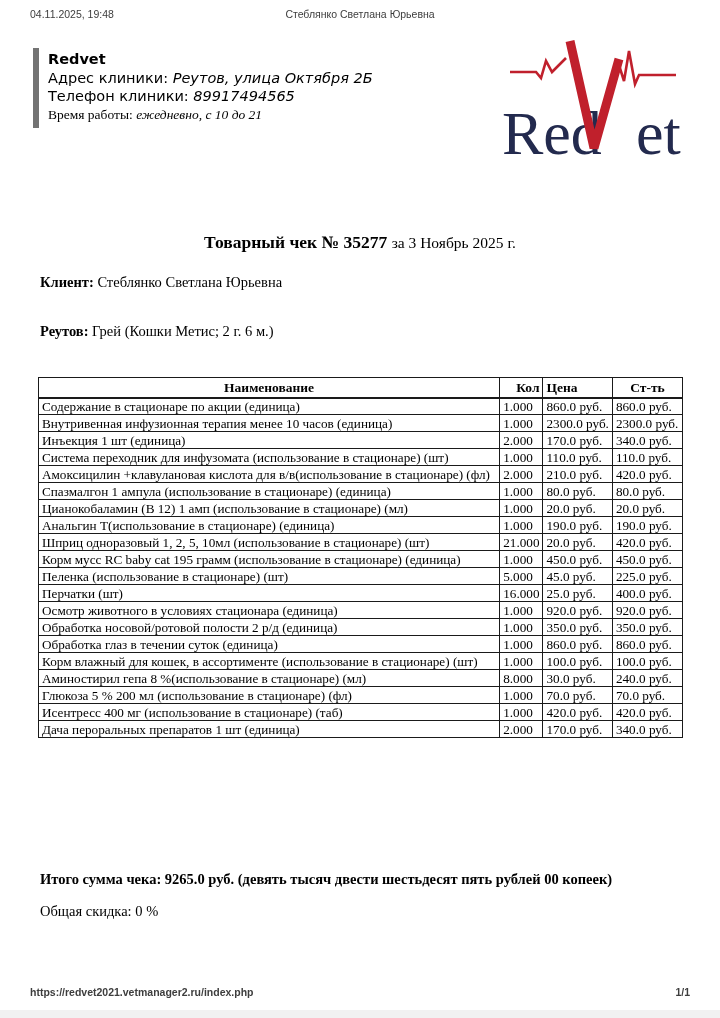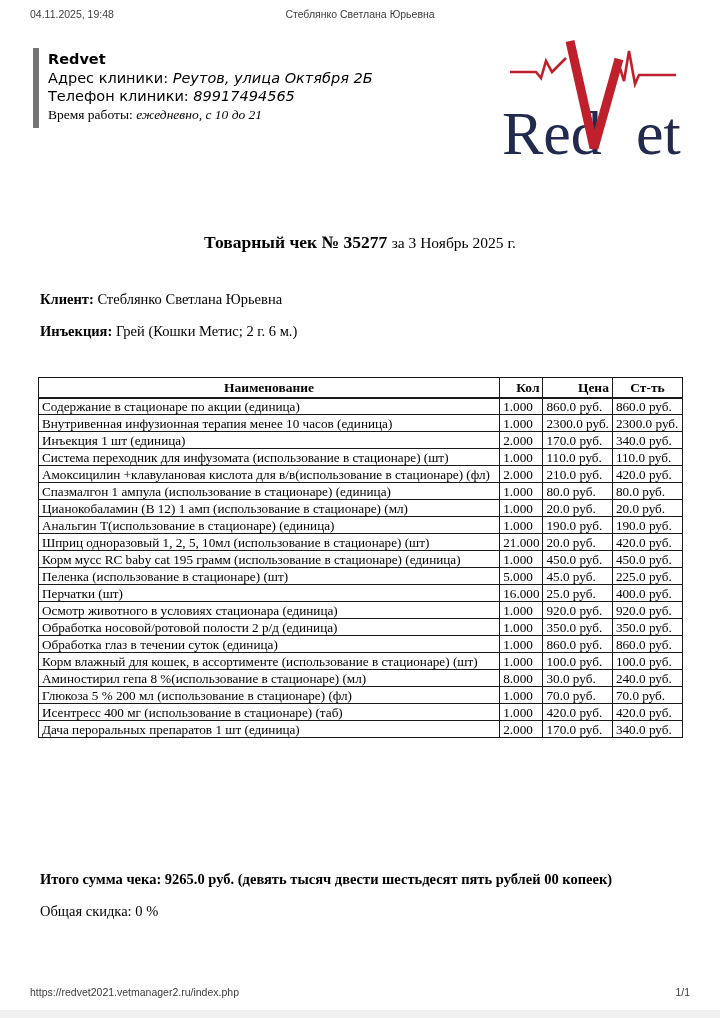--- a/index.html
+++ b/index.html
@@ -19,21 +19,21 @@
     display: flex; justify-content: space-between; align-items: flex-start;
     font-family: "Liberation Sans", sans-serif;
     font-size: 10.5px; color: #3d3d3d; gap: 35px;
   }
   .print-header .left, .print-header .right { width: 170px; }
   .print-header .center { flex: 1; text-align: center; }
   .print-footer {
     position: absolute; top: 986px; left: 30px; right: 30px;
     display: flex; justify-content: space-between;
     font-family: "Liberation Sans", sans-serif;
-    font-size: 10.5px; color: #3d3d3d;
+    font-size: 10.5px; color: #3d3d3d; font-weight: bold;
   }
   .bottom-strip {
     position: absolute; left: 0; bottom: 0; width: 720px; height: 8px;
     background: #f1f1f1;
   }
 
   
   .clinic-block {
     position: absolute; top: 48px; left: 33px;
     border-left: 6px solid #737373;
@@ -58,21 +58,21 @@
   }
 
   
   .doc-title {
     position: absolute; top: 232px; left: 0; width: 720px;
     text-align: center; font-size: 17.5px;
   }
   .doc-title .t-main { font-weight: bold; }
   .doc-title .t-date { font-weight: normal; font-size: 15.5px; }
 
-  .client-line { position: absolute; top: 291px; left: 40px; font-size: 14.5px; }
+  .client-line { position: absolute; top: 274px; left: 40px; font-size: 14.5px; }
   .patient-line { position: absolute; top: 323px; left: 40px; font-size: 14.5px; }
   .lbl { font-weight: bold; }
 
   
   table.items {
     position: absolute; top: 377px; left: 38px;
     width: 645px;
     border-collapse: collapse;
     font-size: 13.2px;
     border-radius: 13px;
@@ -135,36 +135,36 @@
 <div class="doc-title">
   <span class="t-main">Товарный чек № 35277</span>
   <span class="t-date">за 3 Ноябрь 2025 г.</span>
 </div>
 
 <div class="client-line">
   <span class="lbl">Клиент:</span>
   <span>Стеблянко Светлана Юрьевна</span>
 </div>
 <div class="patient-line">
-  <span class="lbl">Инъекция:</span>
+  <span class="lbl">Реутов:</span>
   <span>Грей (Кошки Метис; 2 г. 6 м.)</span>
 </div>
 
 <table class="items">
   <colgroup>
       <col class="c-name">
       <col class="c-qty">
       <col class="c-price">
       <col class="c-total">
     </colgroup>
   <thead>
     <tr>
       <th style="text-align:center">Наименование</th>
       <th style="text-align:right">Кол</th>
-      <th style="text-align:right">Цена</th>
+      <th style="text-align:left">Цена</th>
       <th style="text-align:center">Ст-ть</th>
     </tr>
   </thead>
   <tbody>
 
       <tr>
         <td>Содержание в стационаре по акции (единица)</td>
         <td>1.000</td>
         <td>860.0 руб.</td>
         <td>860.0 руб.</td>

